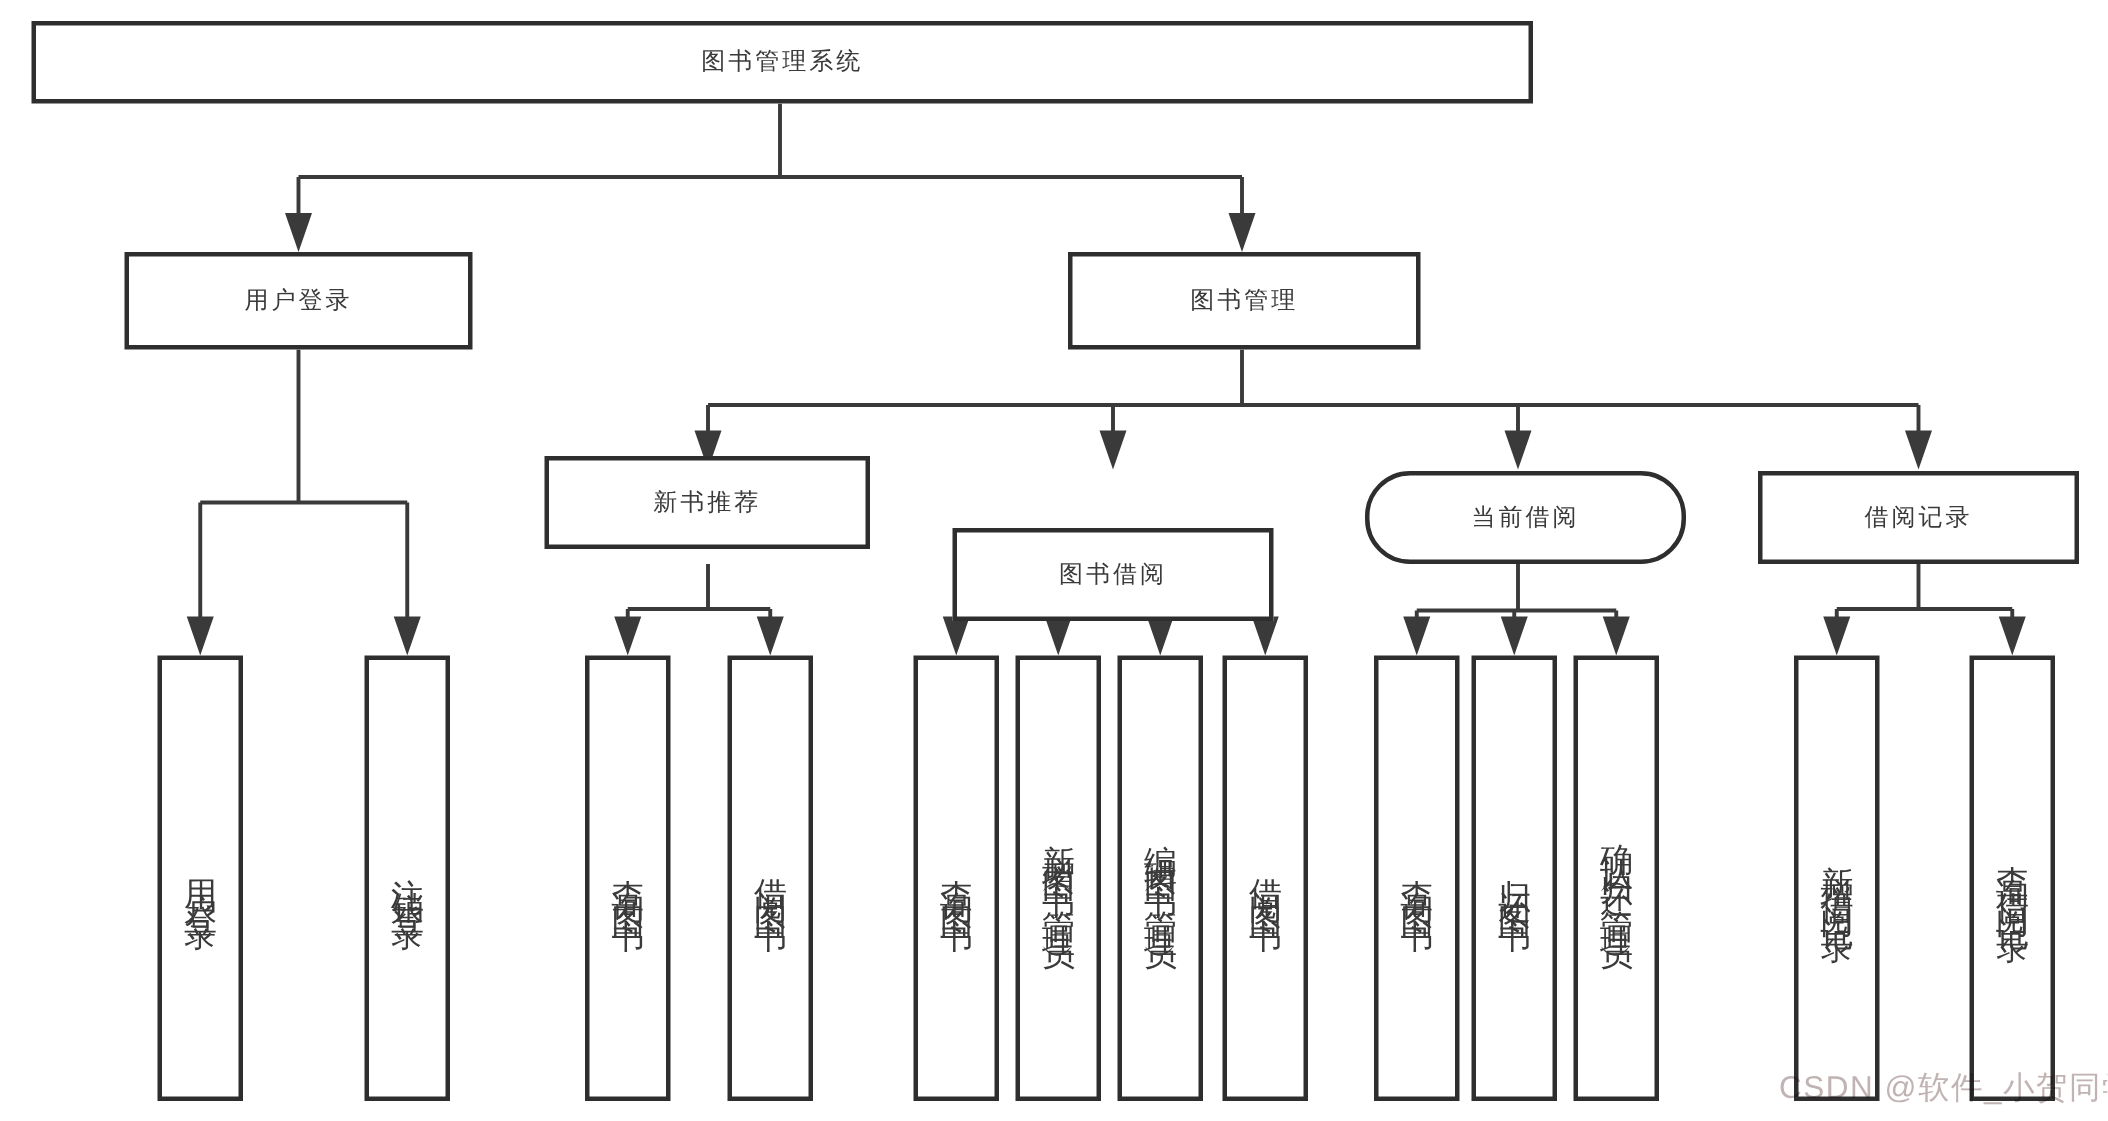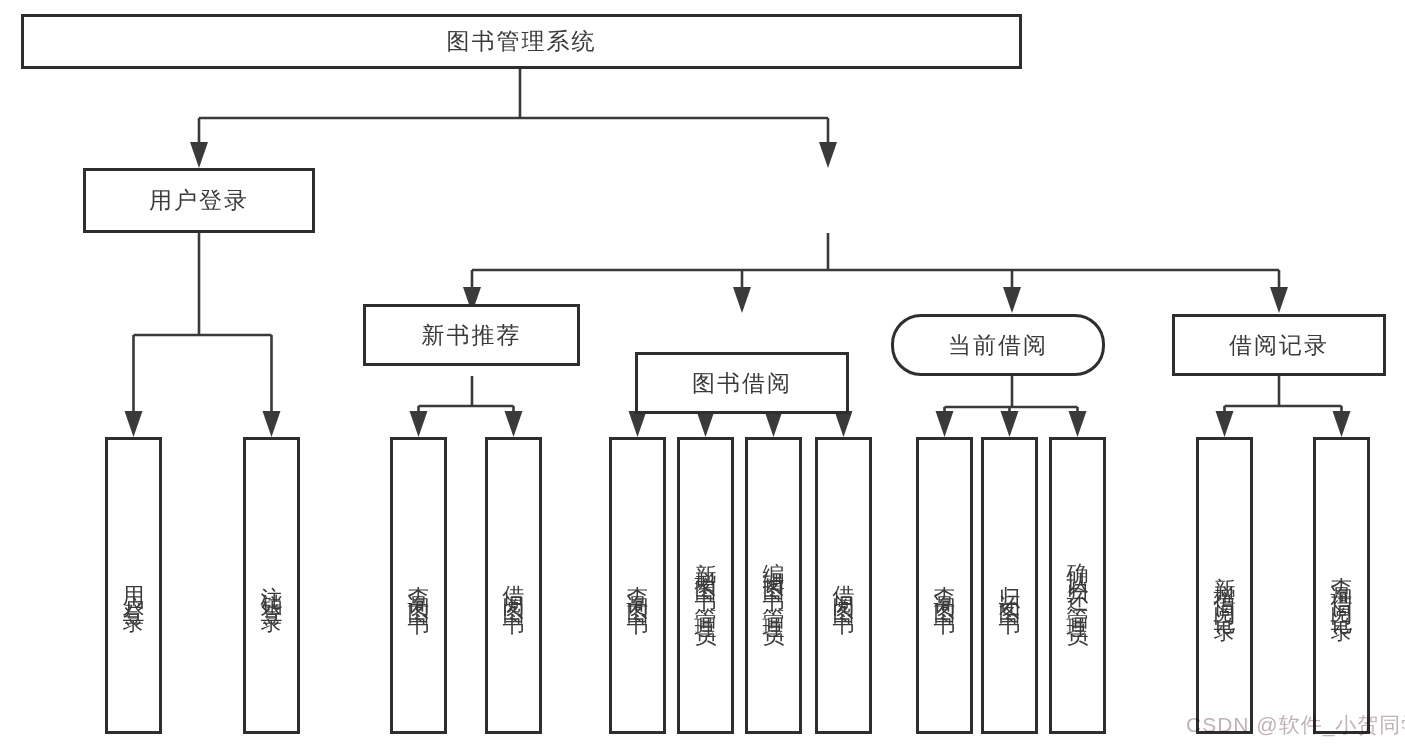--- a/index.html
+++ b/index.html
@@ -35,21 +35,21 @@
     box-sizing: border-box;
     border: 3px solid var(--border, #2e2e2e);
     background: #ffffff;
     color: var(--text, #3a3a3a);
     display: flex;
     align-items: center;
     justify-content: center;
     z-index: 2;
   }
   .h-box {
-    font-size: 23px;
+    font-size: 16px;
     letter-spacing: 2px;
     white-space: nowrap;
   }
   .leaf .v-text {
     writing-mode: vertical-rl;
     text-orientation: mixed;
     font-size: 22px;
     letter-spacing: 9px;
     line-height: 1.1;
     white-space: nowrap;
@@ -122,28 +122,31 @@
     </g>
   </svg>
 
   <div class="box h-box" style="left:21px; top:14px; width:1001px; height:55px;">
     <span>图书管理系统</span>
   </div>
 
   <div class="box h-box" style="left:83px; top:168px; width:232px; height:65px;">
     <span>用户登录</span>
   </div>
+  <div class="box h-box" style="left:712px; top:168px; width:235px; height:65px;">
+    <span>图书管理</span>
+  </div>
 
   <div class="box h-box" style="left:363px; top:304px; width:217px; height:62px;">
     <span>新书推荐</span>
   </div>
   <div class="box h-box" style="left:635px; top:314px; width:214px; height:62px;margin-top:38px;">
     <span>图书借阅</span>
   </div>
-  <div class="box h-box" style="left:891px; top:314px; width:214px; height:62px;border-radius:30px;">
+  <div class="box h-box" style="left:910px; top:314px; width:214px; height:62px;border-radius:30px;">
     <span>当前借阅</span>
   </div>
   <div class="box h-box" style="left:1172px; top:314px; width:214px; height:62px;">
     <span>借阅记录</span>
   </div>
 
   <div class="box leaf" style="left:105px; top:437px; width:57px; height:297px;">
     <span class="v-text">用户登录</span>
   </div>
   <div class="box leaf" style="left:243px; top:437px; width:57px; height:297px;">

